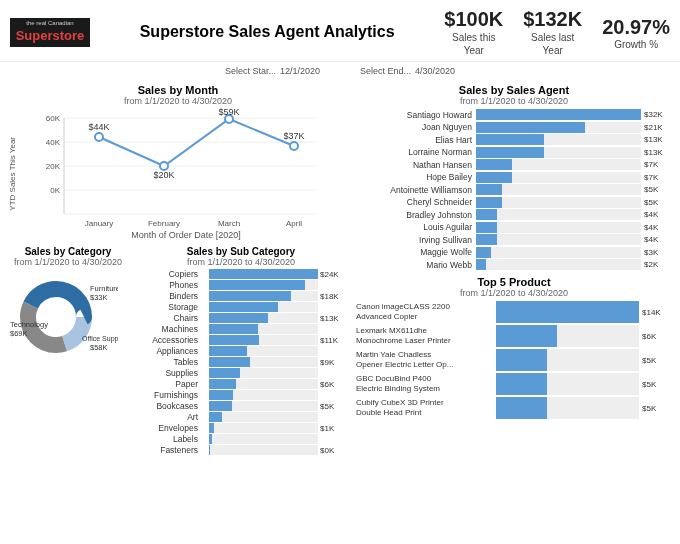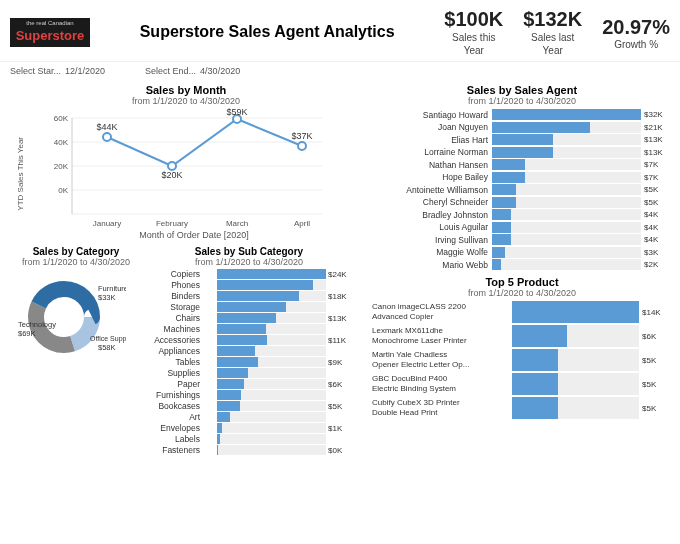--- a/index.html
+++ b/index.html
@@ -13,41 +13,41 @@
     .title-area { flex: 1; text-align: center; }
     .title-area h1 { font-size: 16px; font-weight: bold; line-height: 1.3; }
     .kpi-area { display: flex; gap: 20px; align-items: center; }
     .kpi { text-align: center; }
     .kpi .value { font-size: 20px; font-weight: bold; color: #222; }
     .kpi .label { font-size: 10px; color: #444; line-height: 1.3; }
     .kpi-growth { text-align: center; }
     .kpi-growth .value { font-size: 20px; font-weight: bold; color: #222; }
     .kpi-growth .label { font-size: 10px; color: #444; }
 
-    .date-filters { display: flex; gap: 40px; padding: 4px 10px; font-size: 10px; color: #333; }
+    .date-filters { display: flex; gap: 40px; padding: 4px 10px; font-size: 10px; color: #333; justify-content: center; }
     .date-filter { display: flex; gap: 4px; align-items: center; }
     .date-filter span { color: #555; font-size: 9px; }
     .date-val { font-size: 10px; font-weight: normal; }
 
-    .main-content { display: flex; padding: 4px 8px; gap: 16px; margin-left: 8px; }
+    .main-content { display: flex; padding: 4px 8px; gap: 8px; }
     
     .left-panel { width: 340px; flex-shrink: 0; }
     .right-panel { flex: 1; }
 
     
     .chart-section { border: none; margin-bottom: 6px; }
     .chart-title { font-weight: bold; font-size: 11px; text-align: center; }
     .chart-subtitle { font-size: 9px; color: #666; text-align: center; margin-bottom: 2px; }
 
     
     .bottom-row { display: flex; gap: 6px; margin-top: 2px; }
     .category-section { width: 120px; flex-shrink: 0; }
     .subcategory-section { flex: 1; }
     .bar-row { display: flex; align-items: center; margin-bottom: 1px; }
-    .bar-label { width: 75px; text-align: right; font-size: 8.5px; padding-right: 17px; color: #333; flex-shrink: 0; }
+    .bar-label { width: 75px; text-align: right; font-size: 8.5px; padding-right: 11px; color: #333; flex-shrink: 0; }
     .bar-track { flex: 1; height: 10px; background: #eee; position: relative; }
     .bar-fill { height: 100%; background: #5b9bd5; }
     .bar-val { font-size: 8px; margin-left: 2px; color: #333; width: 28px; flex-shrink: 0; }
 
     
     .agent-section { }
     .agent-title { font-weight: bold; font-size: 11px; text-align: center; }
     .agent-subtitle { font-size: 9px; color: #666; text-align: center; margin-bottom: 3px; }
     .agent-bar-row { display: flex; align-items: center; margin-bottom: 1.5px; }
     .agent-label { width: 120px; text-align: right; font-size: 8.5px; padding-right: 4px; color: #333; flex-shrink: 0; }

